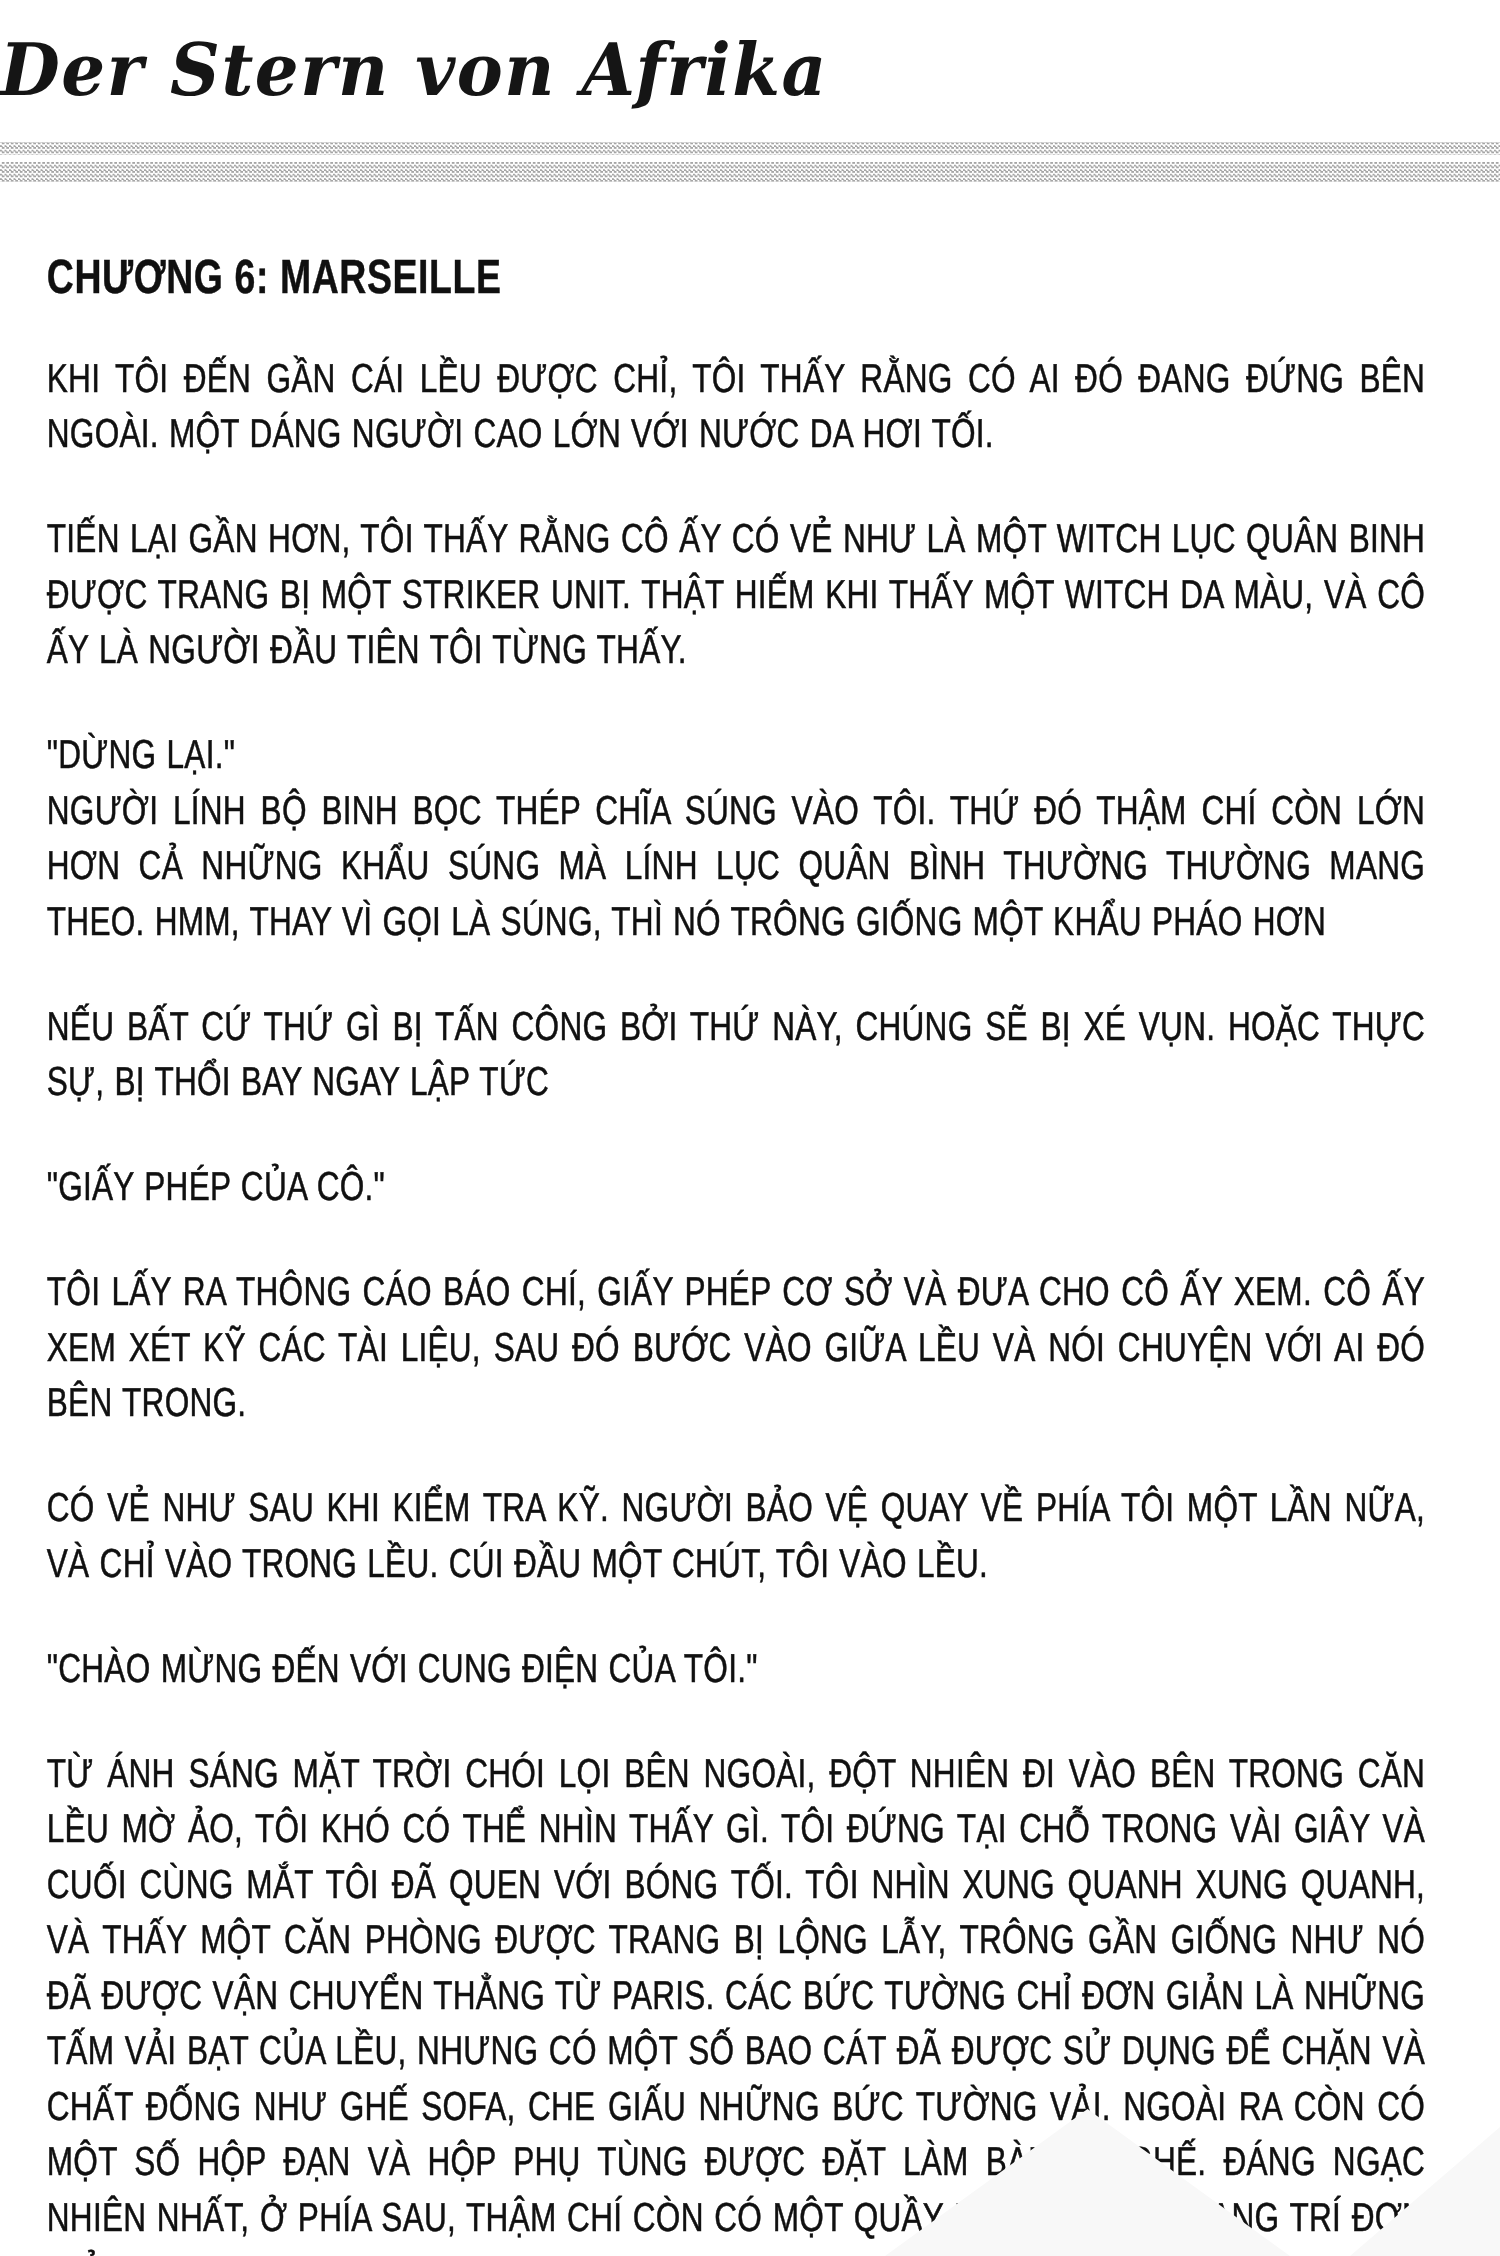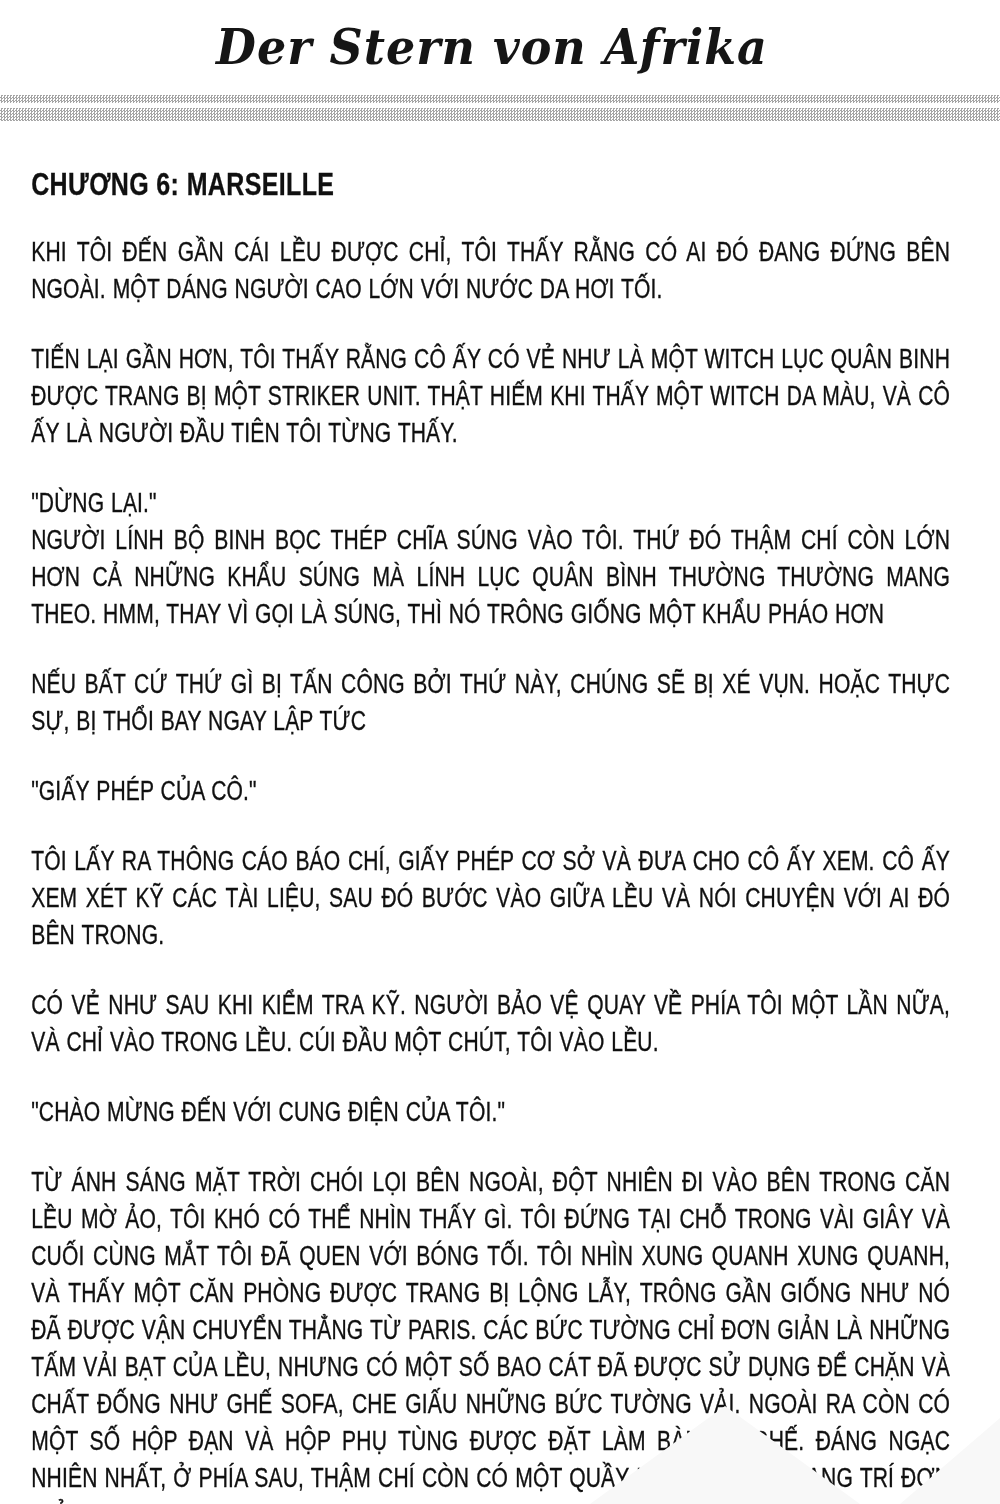--- a/index.html
+++ b/index.html
@@ -11,21 +11,21 @@
     height: 1504px;
     background: #ffffff;
     overflow: hidden;
     position: relative;
     font-family: "Liberation Sans", sans-serif;
     color: #101010;
   }
   
   .masthead {
     padding: 22px 16px 0 0;
-    text-align: center;
+    text-align: left;
   }
   .masthead .logo-text {
     font-family: "DejaVu Serif", serif;
     font-style: italic;
     font-weight: bold;
     font-size: 46px;
     line-height: 52px;
     letter-spacing: 1px;
     color: #151515;
     display: inline-block;

